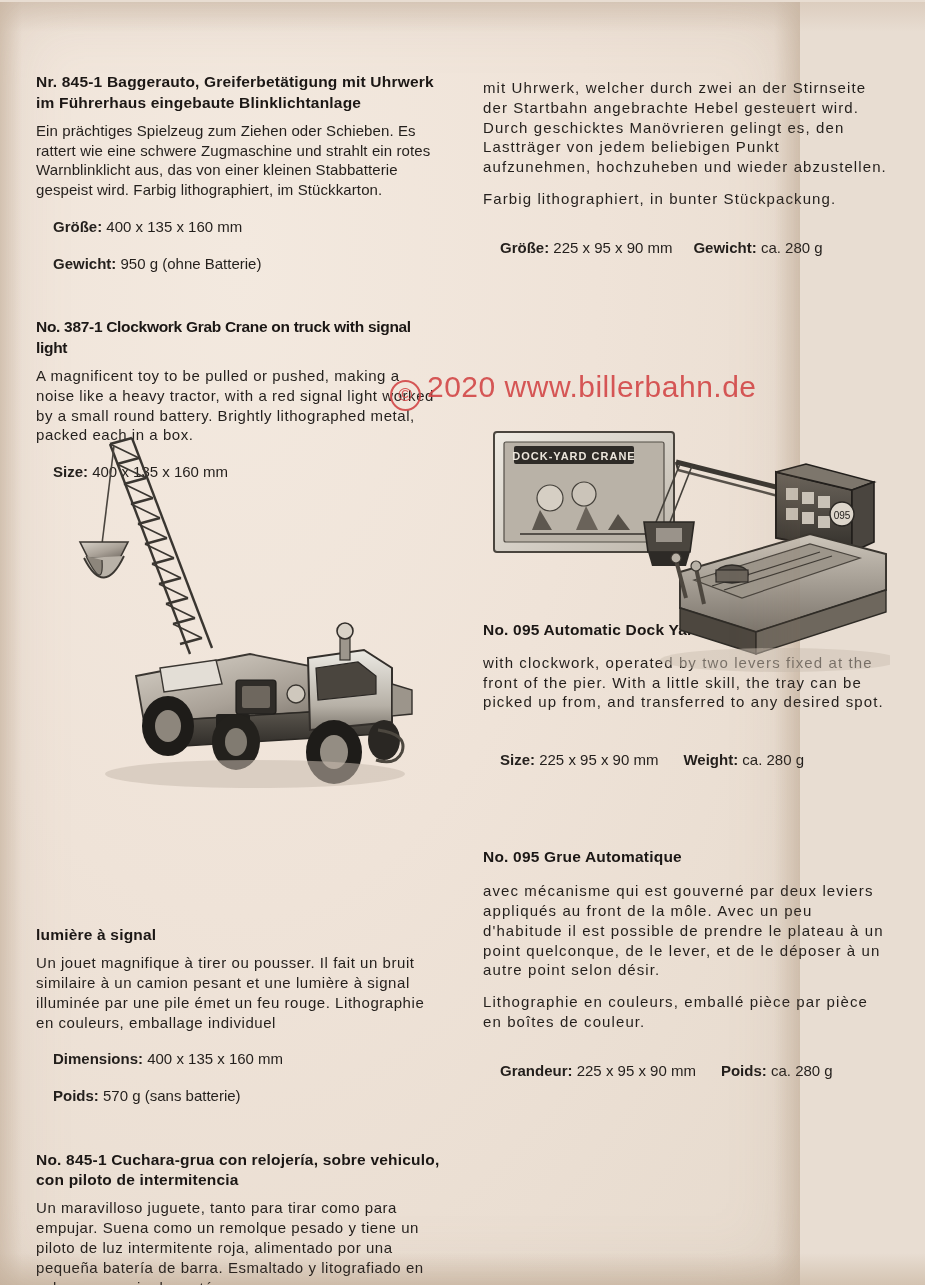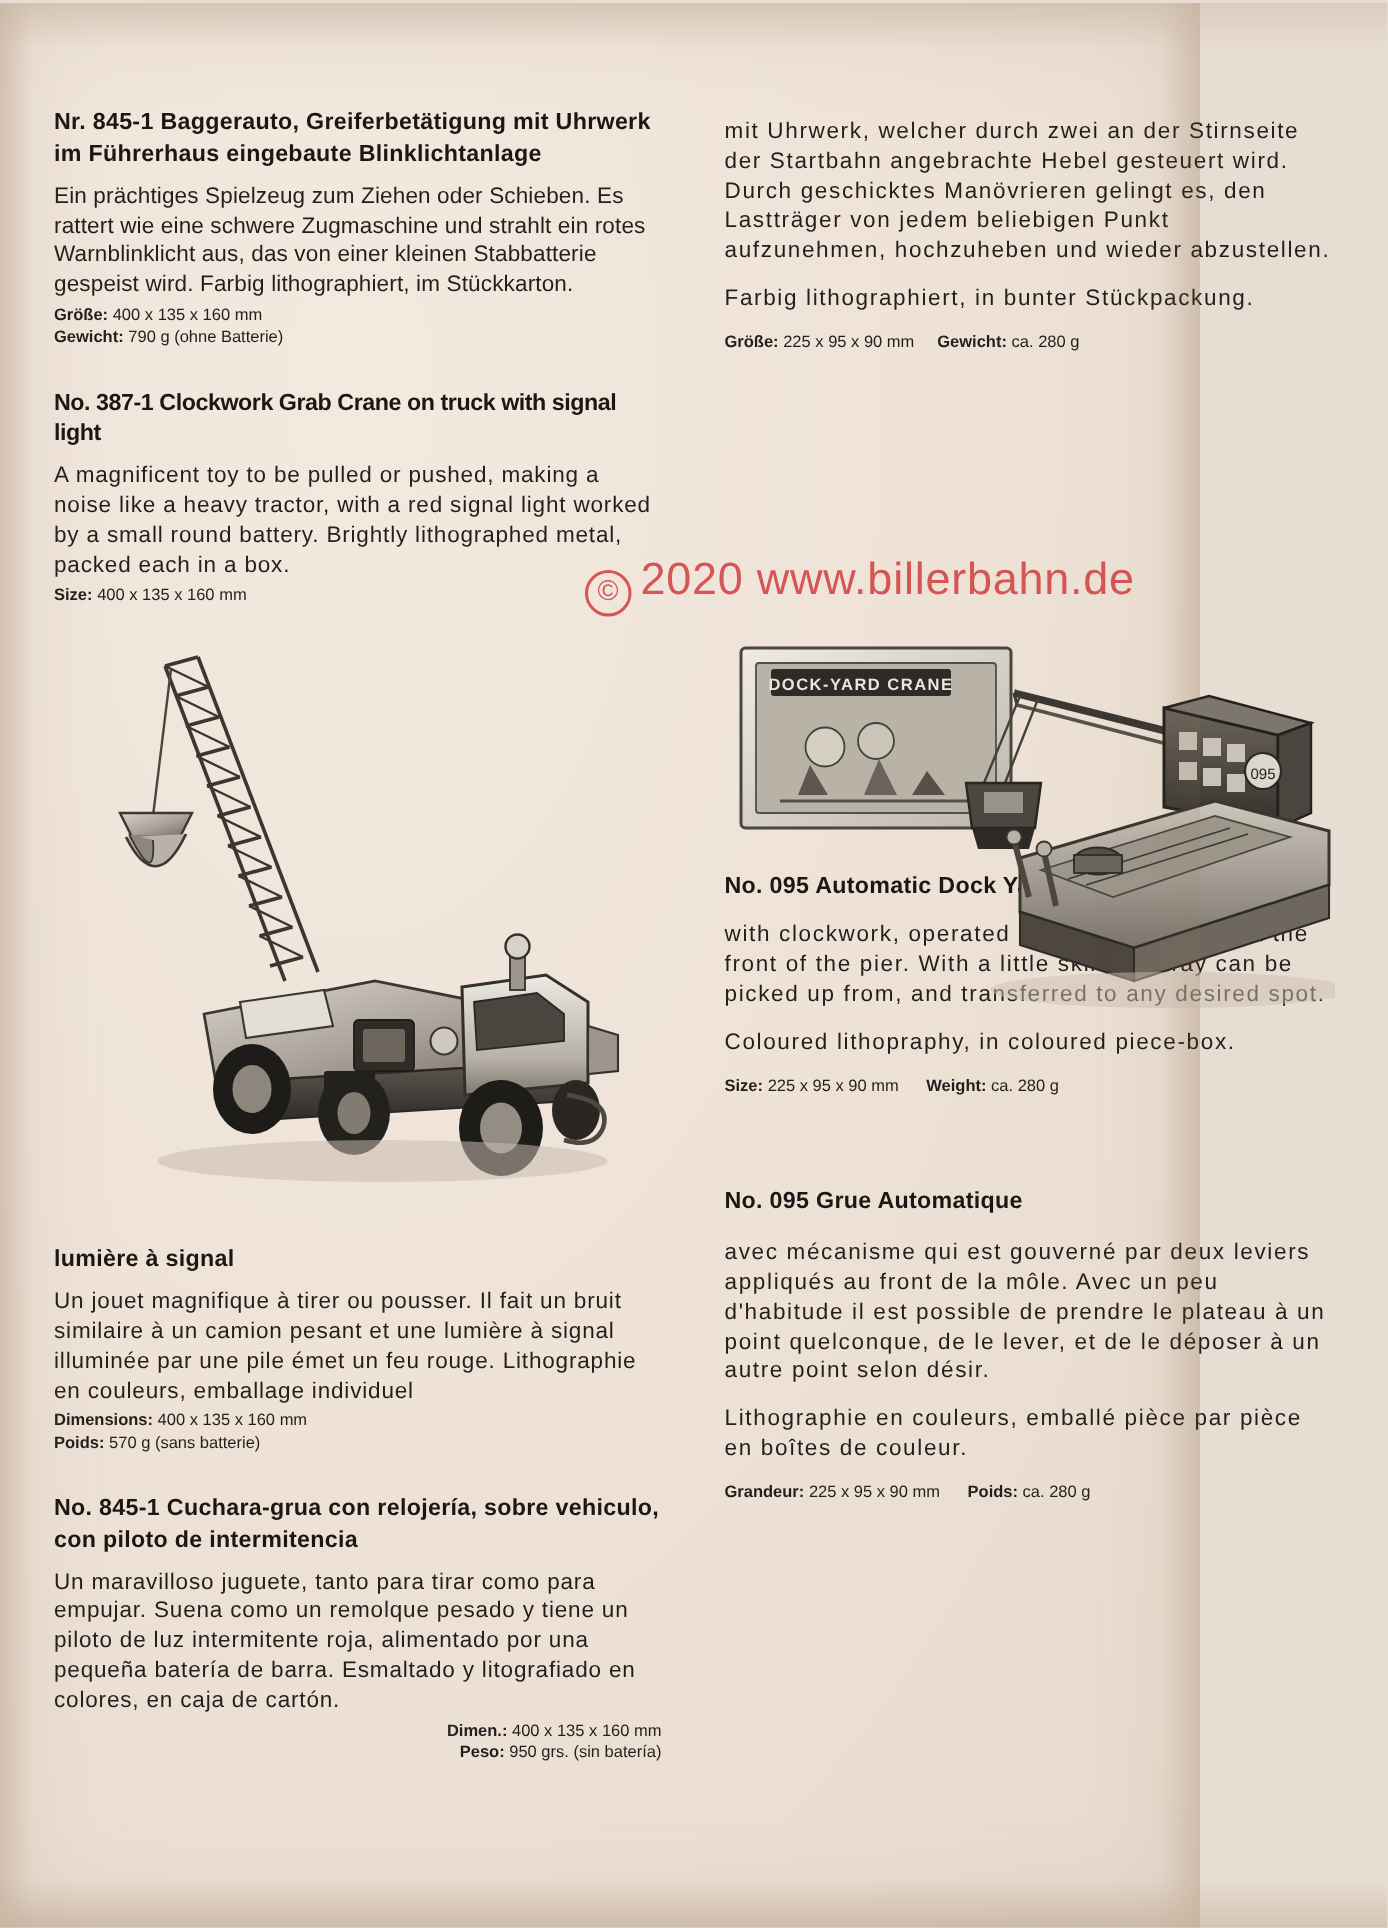--- a/index.html
+++ b/index.html
@@ -78,23 +78,23 @@
     font-size: 15px;
     line-height: 1.32;
     color: #231f1c;
     margin: 0 0 3px 0;
     letter-spacing: .1px;
   }
   p.body.wide { letter-spacing: .55px; }
   p.body.spaced { letter-spacing: 1.1px; }
 
   .specline {
-    font-size: 11px;
+    font-size: 15px;
     color: #231f1c;
-    margin: 0;
+    margin: 17px;
     line-height: 1.34;
   }
   .specline b { font-weight: bold; }
   .specline.right { text-align: right; }
 
   .gap-s { height: 9px; }
   .gap-l { height: 26px; }
   .gap-xl { height: 34px; }
 
   
@@ -145,21 +145,21 @@
         <span>Nr. 845-1 Baggerauto, Greiferbetätigung mit Uhrwerk</span><br>
         <span>im Führerhaus eingebaute Blinklichtanlage</span>
       </h3>
       <p class="body">Ein prächtiges Spielzeug zum Ziehen oder Schieben. Es rattert wie eine schwere Zugmaschine und strahlt ein rotes Warnblinklicht aus, das von einer kleinen Stabbatterie gespeist wird. Farbig lithographiert, im Stückkarton.</p>
       <p class="specline">
         <b>Größe:</b>
         <span>400 x 135 x 160 mm</span>
       </p>
       <p class="specline">
         <b>Gewicht:</b>
-        <span>790 g (ohne Batterie)</span>
+        <span>950 g (ohne Batterie)</span>
       </p>
     </div>
 
     <div class="gap-l"></div>
 
     <div class="block">
       <h3 class="head tight">No. 387-1 Clockwork Grab Crane on truck with signal light</h3>
       <p class="body wide">A magnificent toy to be pulled or pushed, making a noise like a heavy tractor, with a red signal light worked by a small round battery. Brightly lithographed metal, packed each in a box.</p>
       <p class="specline">
         <b>Size:</b>
@@ -222,21 +222,20 @@
       </p>
     </div>
 
     <div style="height:345px"></div>
 
     <div class="block">
       <h3 class="head">No. 095 Automatic Dock Yard Crane</h3>
       <div style="height:5px"></div>
       <p class="body spaced">with clockwork, operated by two levers fixed at the front of the pier. With a little skill, the tray can be picked up from, and transferred to any desired spot.</p>
       <div class="gap-s"></div>
-      <p class="body spaced">Coloured lithopraphy, in coloured piece-box.</p>
       <div class="gap-s"></div>
       <p class="specline">
         <b>Size:</b>
         <span>225 x 95 x 90 mm</span>
         &nbsp;&nbsp;&nbsp;&nbsp;
         <b>Weight:</b>
         <span>ca. 280 g</span>
       </p>
     </div>
 

